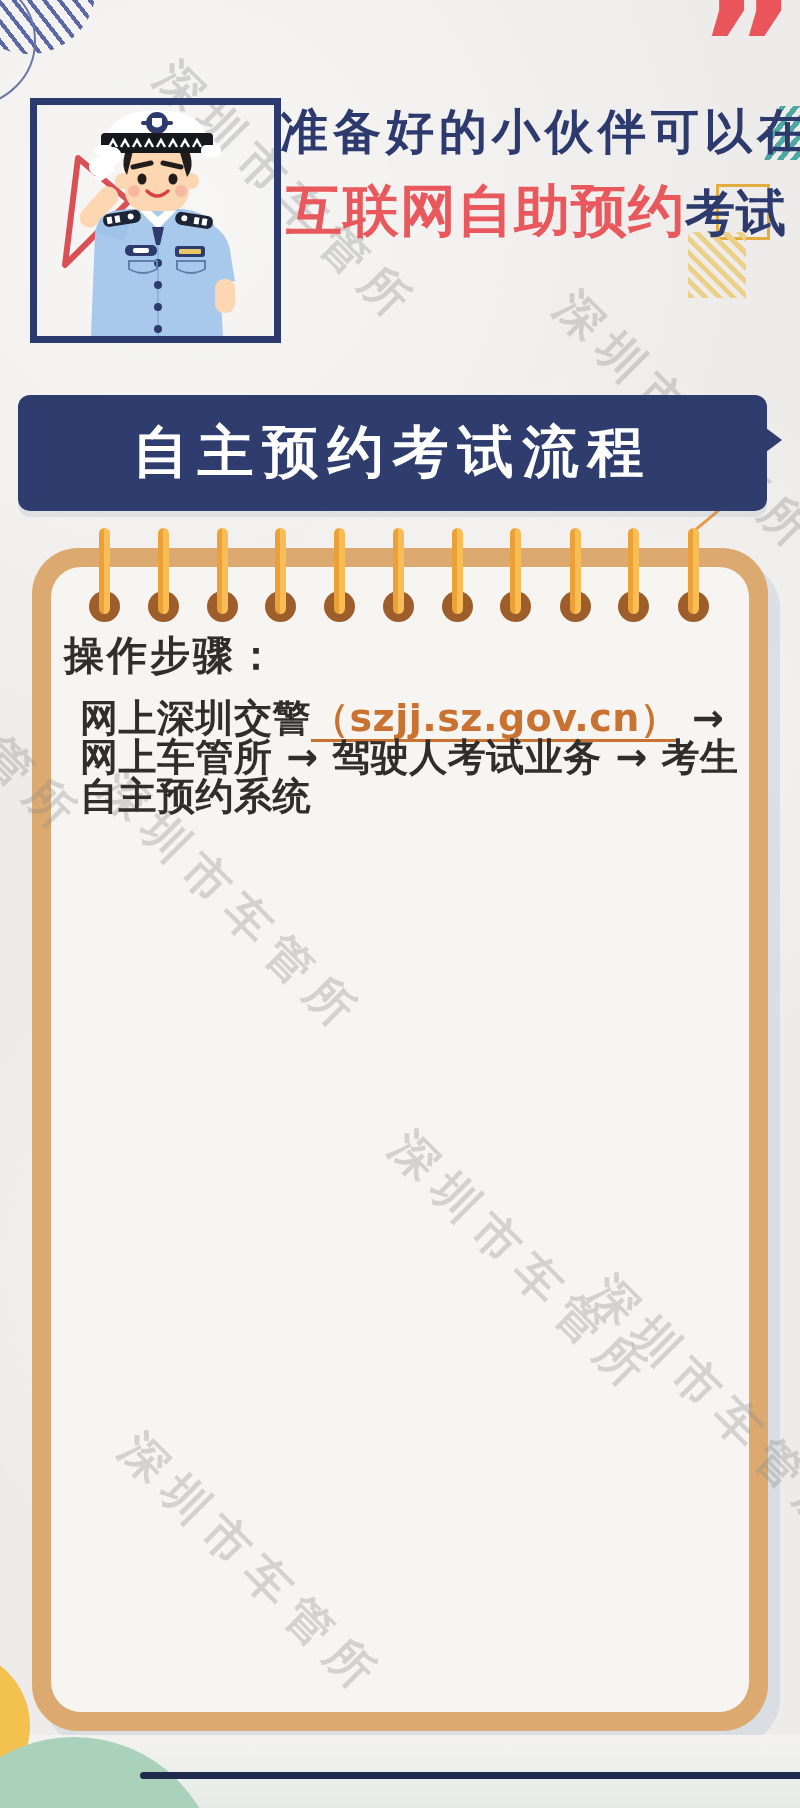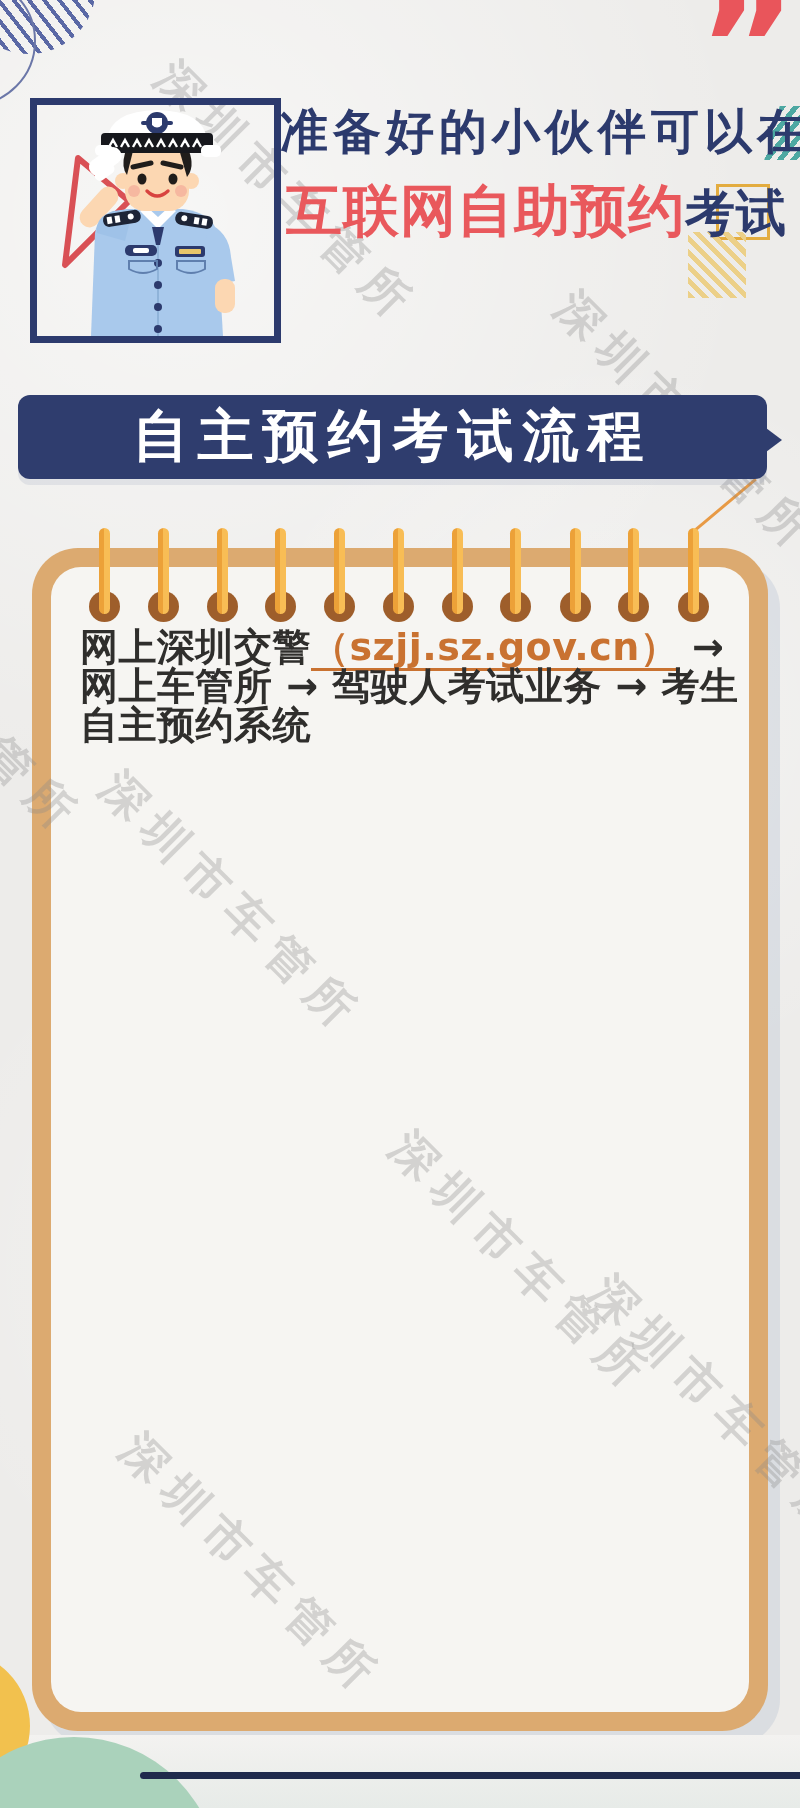--- a/index.html
+++ b/index.html
@@ -57,21 +57,21 @@
   }
   .hero-line{position:absolute;z-index:4;white-space:nowrap;font-weight:900;}
   .hero-l1{left:280px;top:100px;font-size:48px;letter-spacing:5px;color:#2c3a6d;}
   .hero-l2{left:278px;top:174px;font-size:56px;letter-spacing:1px;}
   .hero-l2 .hl{color:#e9585c;margin-left:8px;}
   .hero-l2 .navy{color:#2c3a6d;font-size:50px;}
   .hero-l3{left:280px;top:252px;font-size:44px;letter-spacing:3px;color:#2c3a6d;}
   .hero-l3 .hl{color:#e9585c;font-size:52px;}
   
   .banner{
-    position:absolute;left:18px;top:395px;width:749px;height:84px;z-index:4;
+    position:absolute;left:18px;top:395px;width:749px;height:116px;z-index:4;
     background:#2f3d6e;border-radius:12px;
     display:flex;align-items:center;justify-content:center;
     box-shadow:0 6px 0 rgba(120,135,170,.15);
   }
   .banner::after{
     content:"";position:absolute;right:-15px;top:33px;width:0;height:0;
     border-left:16px solid #2f3d6e;border-top:12px solid transparent;border-bottom:12px solid transparent;
   }
   .banner-title{color:#ffffff;font-size:56px;font-weight:900;letter-spacing:9px;}
   
@@ -247,20 +247,21 @@
   <div class="pin" style="left:628px;top:528px;">
       <span class="knob"></span>
       <span class="bar"></span>
     </div>
   <div class="pin" style="left:688px;top:528px;">
       <span class="knob"></span>
       <span class="bar"></span>
     </div>
 
   <div class="card-text">
+    <div class="steps-label">操作步骤：</div>
 
     <p class="para"><span>网上深圳交警</span><span class="link">（szjj.sz.gov.cn）</span><span> → 网上车管所 → 驾驶人考试业务 → 考生自主预约系统</span></p>
 
 
 
   </div>
 
   <div class="deco bottom-band"></div>
   <div class="deco circle-yellow"></div>
   <div class="deco circle-teal"></div>

